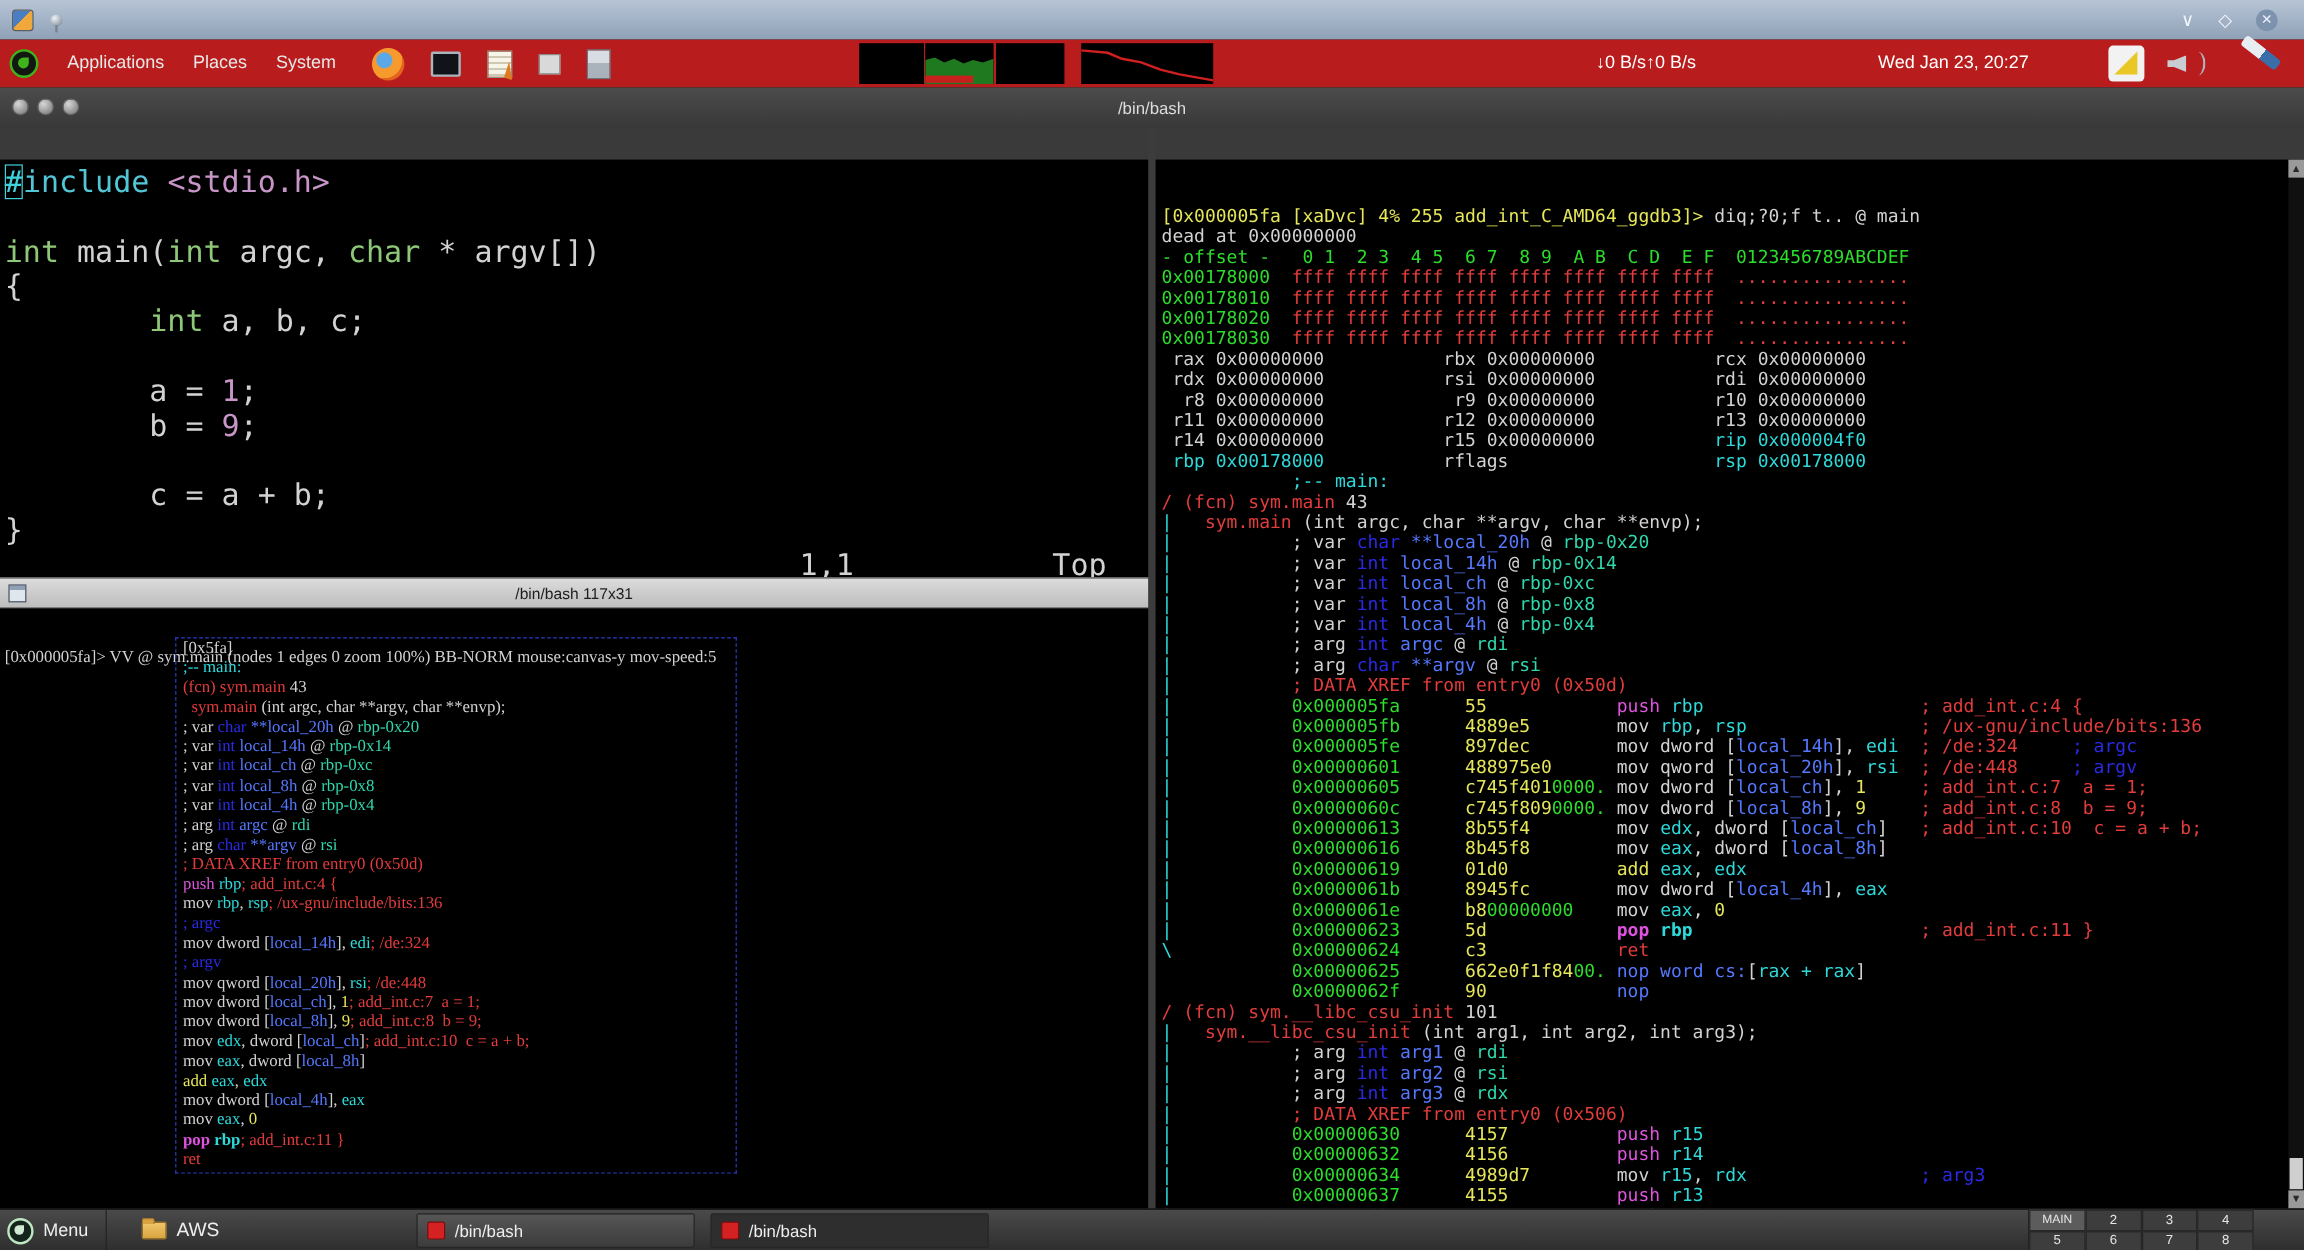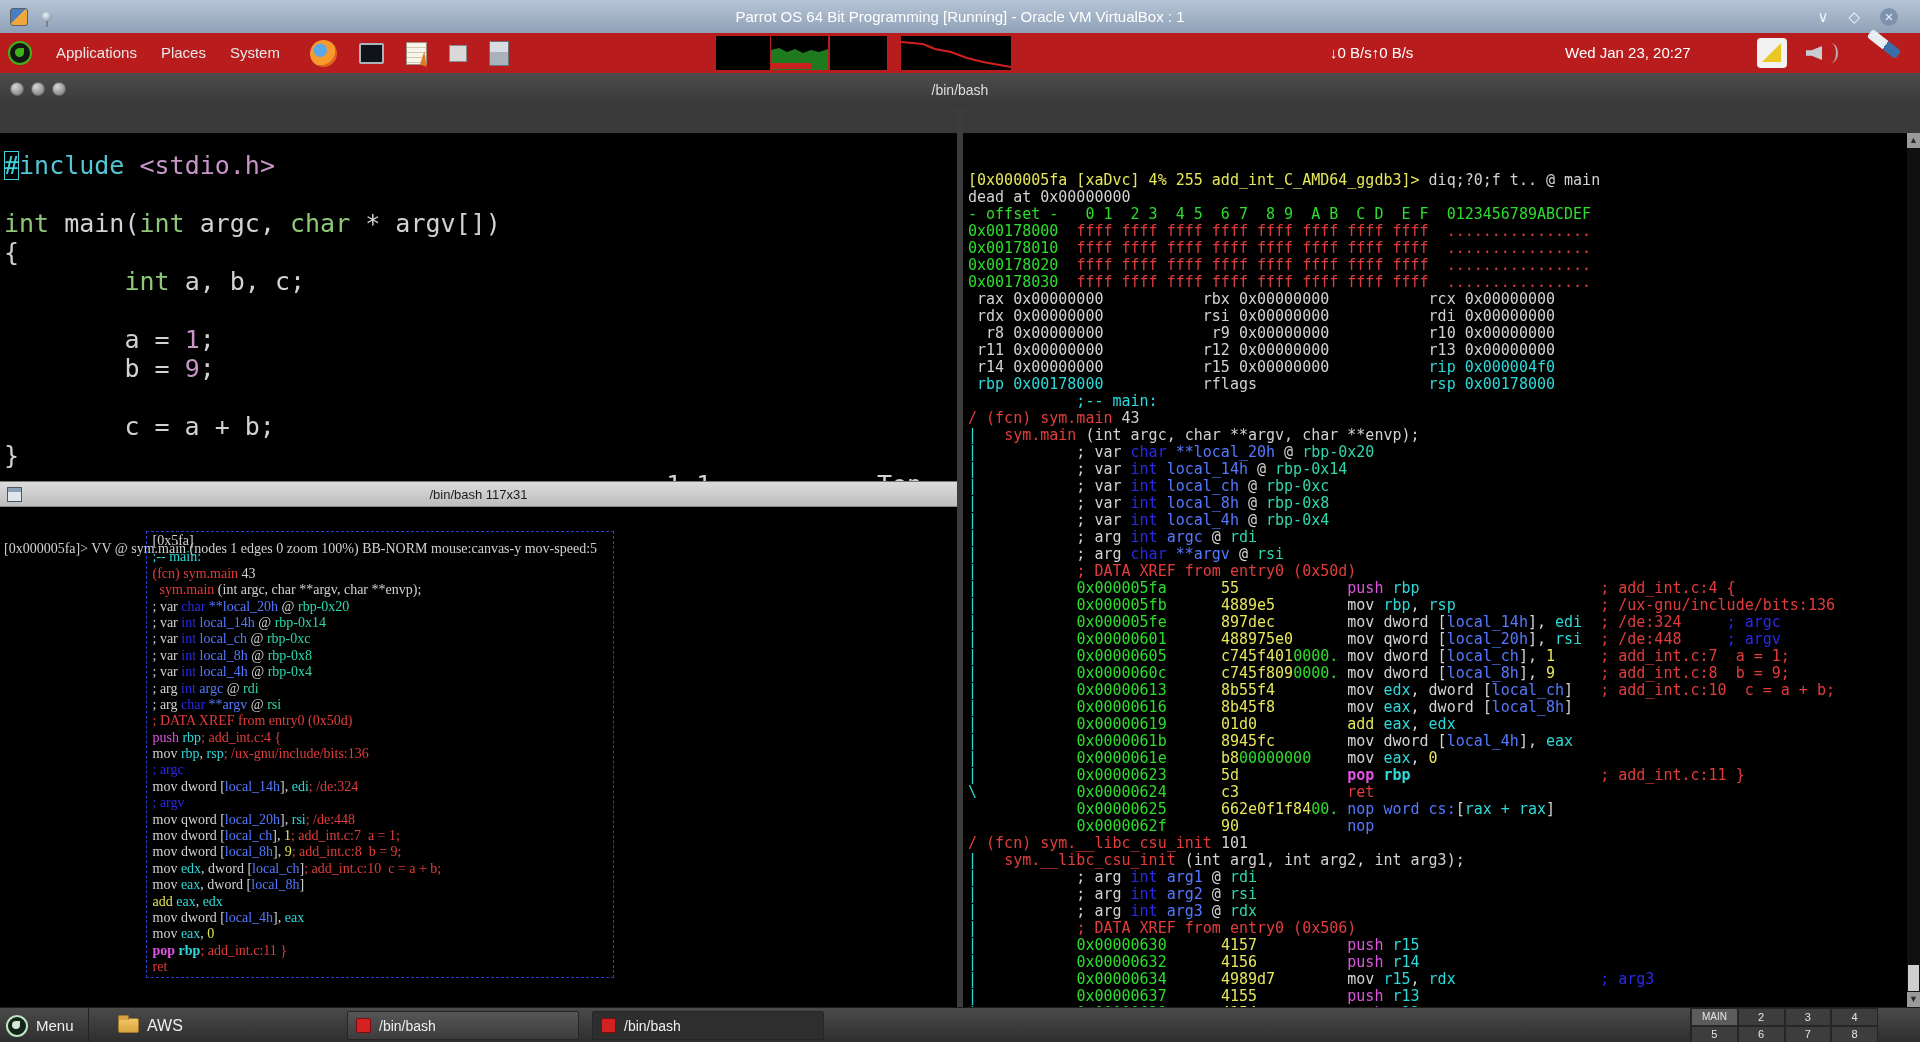--- a/index.html
+++ b/index.html
@@ -74,21 +74,21 @@
   .split-icon.red { background:linear-gradient(#7c1010 0 4px, #e08f8f 4px); border-color:#4f0c0c; }
 
   .pane-content { position:absolute; background:#000; overflow:hidden;
     font-family:"DejaVu Sans Mono", monospace; white-space:pre; }
   .vim { font-size:25px; }
   .vim .tline { height:29px; line-height:29px; }
   .r2small { font-size:14px;font-family:Liberation Serif, serif; }
   .r2small .tline { height:16.4px; line-height:16.4px; }
   .r2big { font-size:15px; padding-top:3px; padding-left:5px; }
   .r2big .tline { height:17px; line-height:17px; }
-  .vim { padding-left:4px; padding-top:18px; }
+  .vim { padding-left:4px; padding-top:4px; }
   .r2small { padding-left:4px; padding-top:2px; }
 
   .graph-box { position:absolute; left:146px; top:24px; width:468px; padding:1px 2px;
     border:1px dashed #2b3cc8; }
 
   
   .sg-w { color:#d2d2d2; } .sg-g { color:#2cdd2c; } .sg-r { color:#e23c3c; }
   .sg-y { color:#e6e65a; } .sg-c { color:#2ed9d9; } .sg-t { color:#2fd7ac; }
   .sg-b { color:#5578ff; } .sg-d { color:#2a2ae6; } .sg-m { color:#dd55dd; }
   .sg-M { color:#e052e0; font-weight:bold; } .sg-C { color:#2ed9d9; font-weight:bold; }
@@ -130,21 +130,20 @@
   .pager-cell.active { background:#5c5c5c; font-weight:normal; font-size:10px; }
 </style>
 </head>
 <body>
 
 <div class="screen">
 
   <div class="vbox-bar">
     <span class="vbox-icon"></span>
     <span class="pin-icon"></span>
-    <div class="vbox-title">Parrot OS 64 Bit Programming [Running] - Oracle VM VirtualBox : 1</div>
     <div class="vbox-controls">
       <span>∨</span>
       <span>◇</span>
       <span class="vbox-close">×</span>
     </div>
   </div>
 
   <div class="menubar">
     <div class="menubar-left">
       <span class="parrot-icon"></span>

